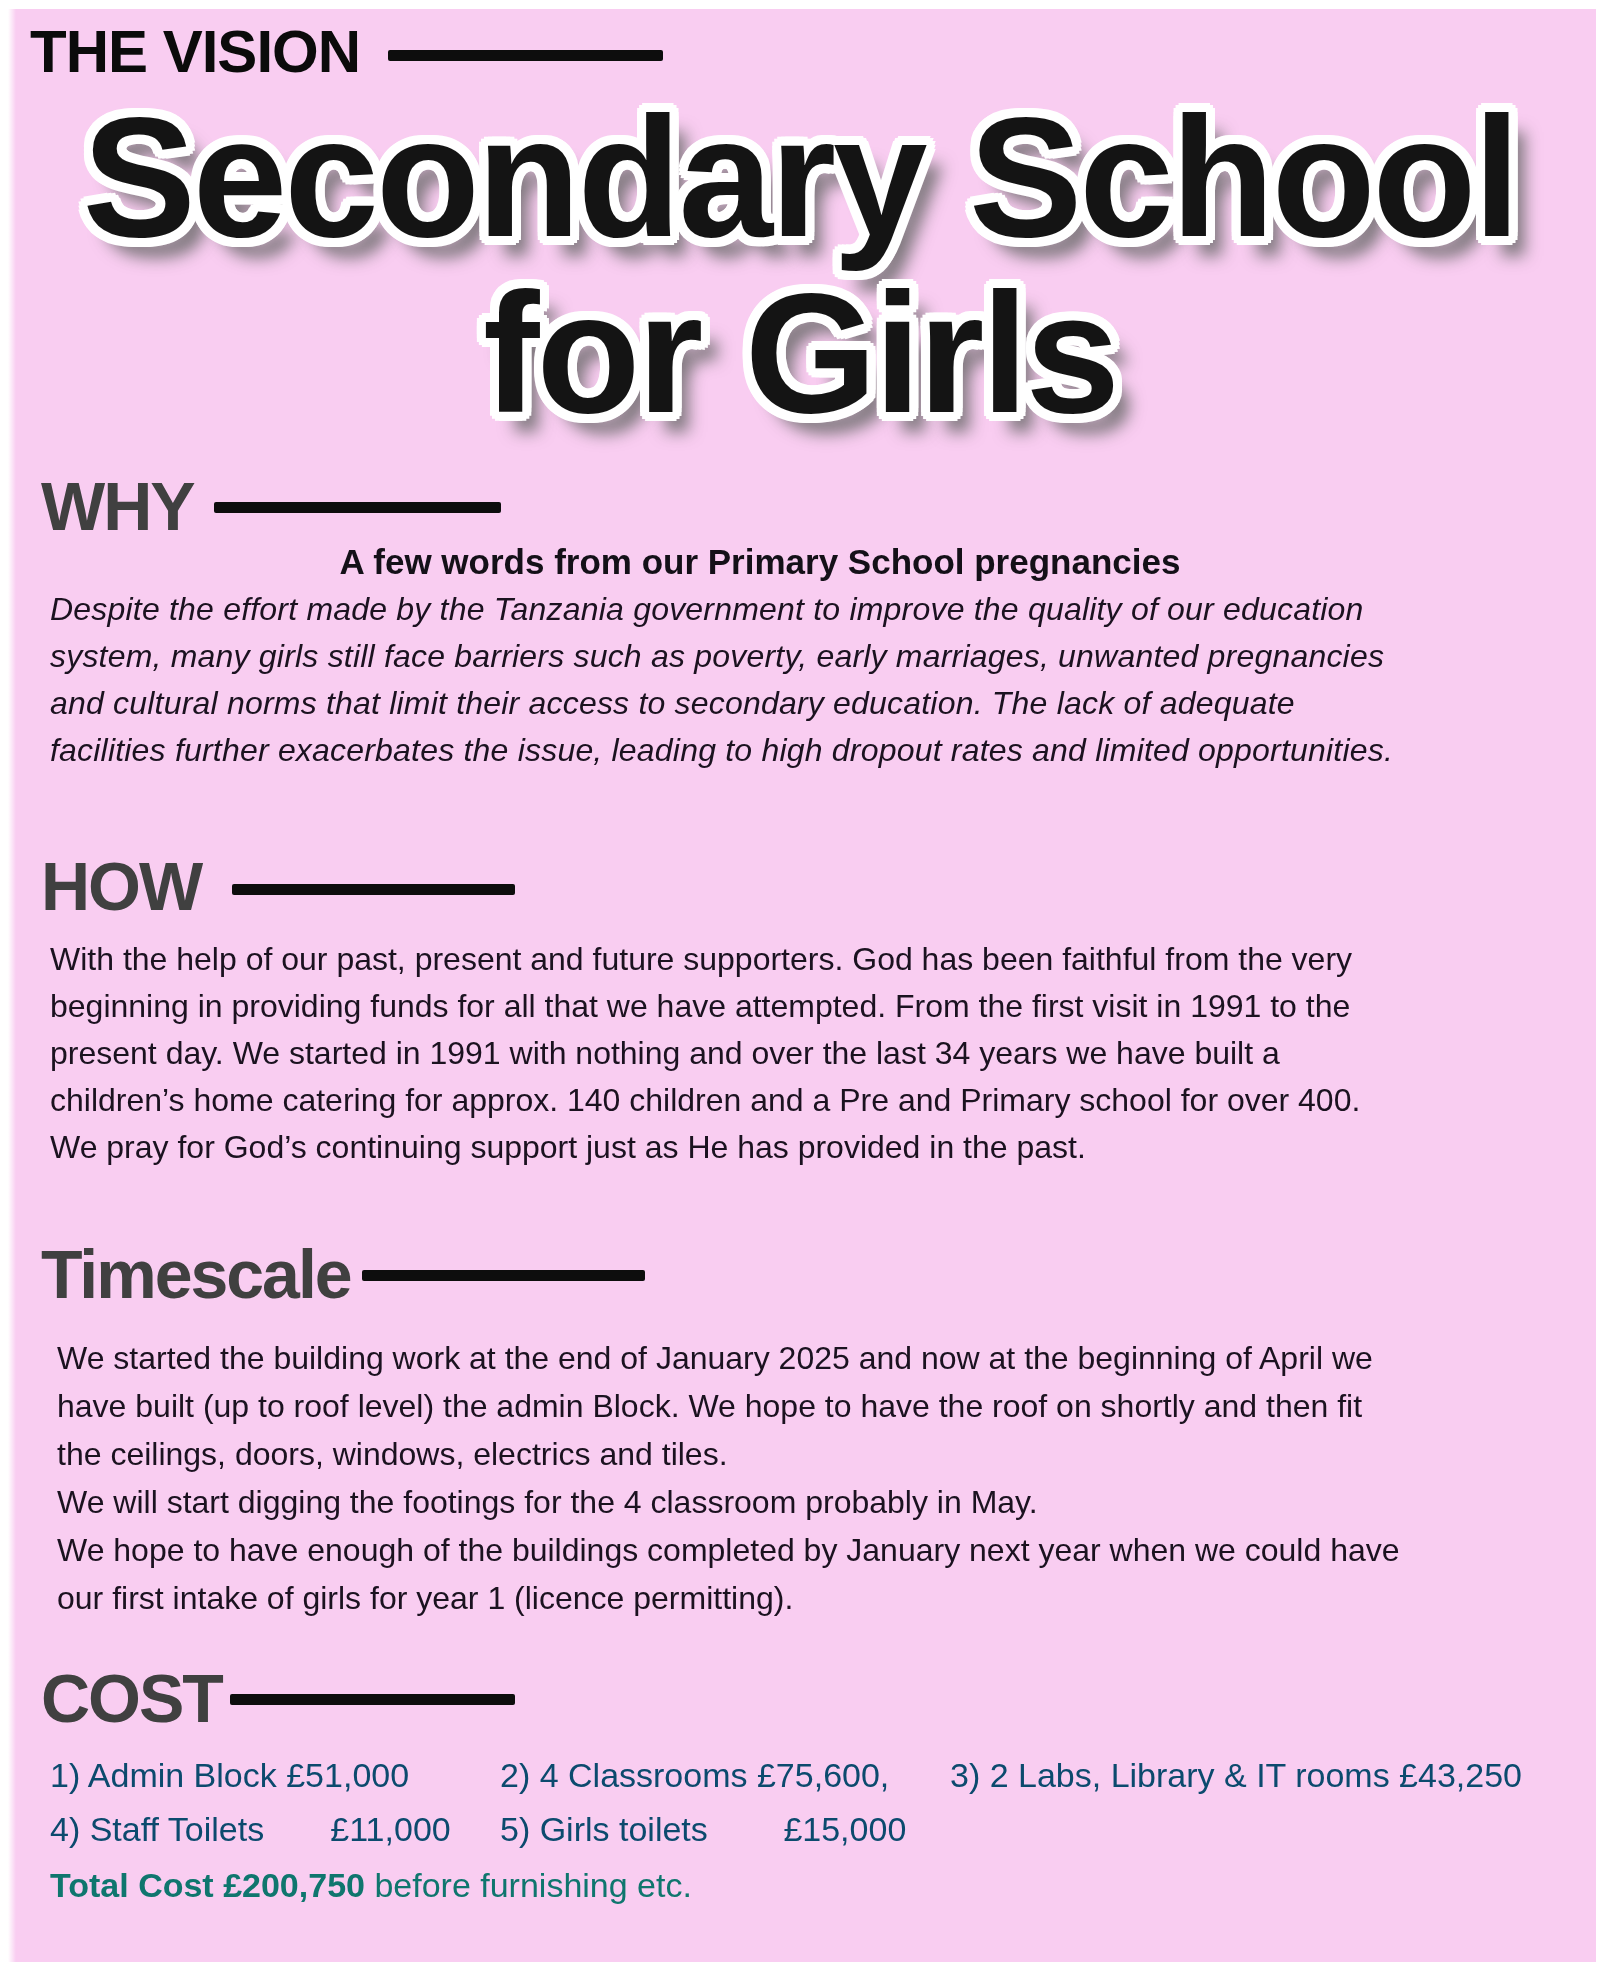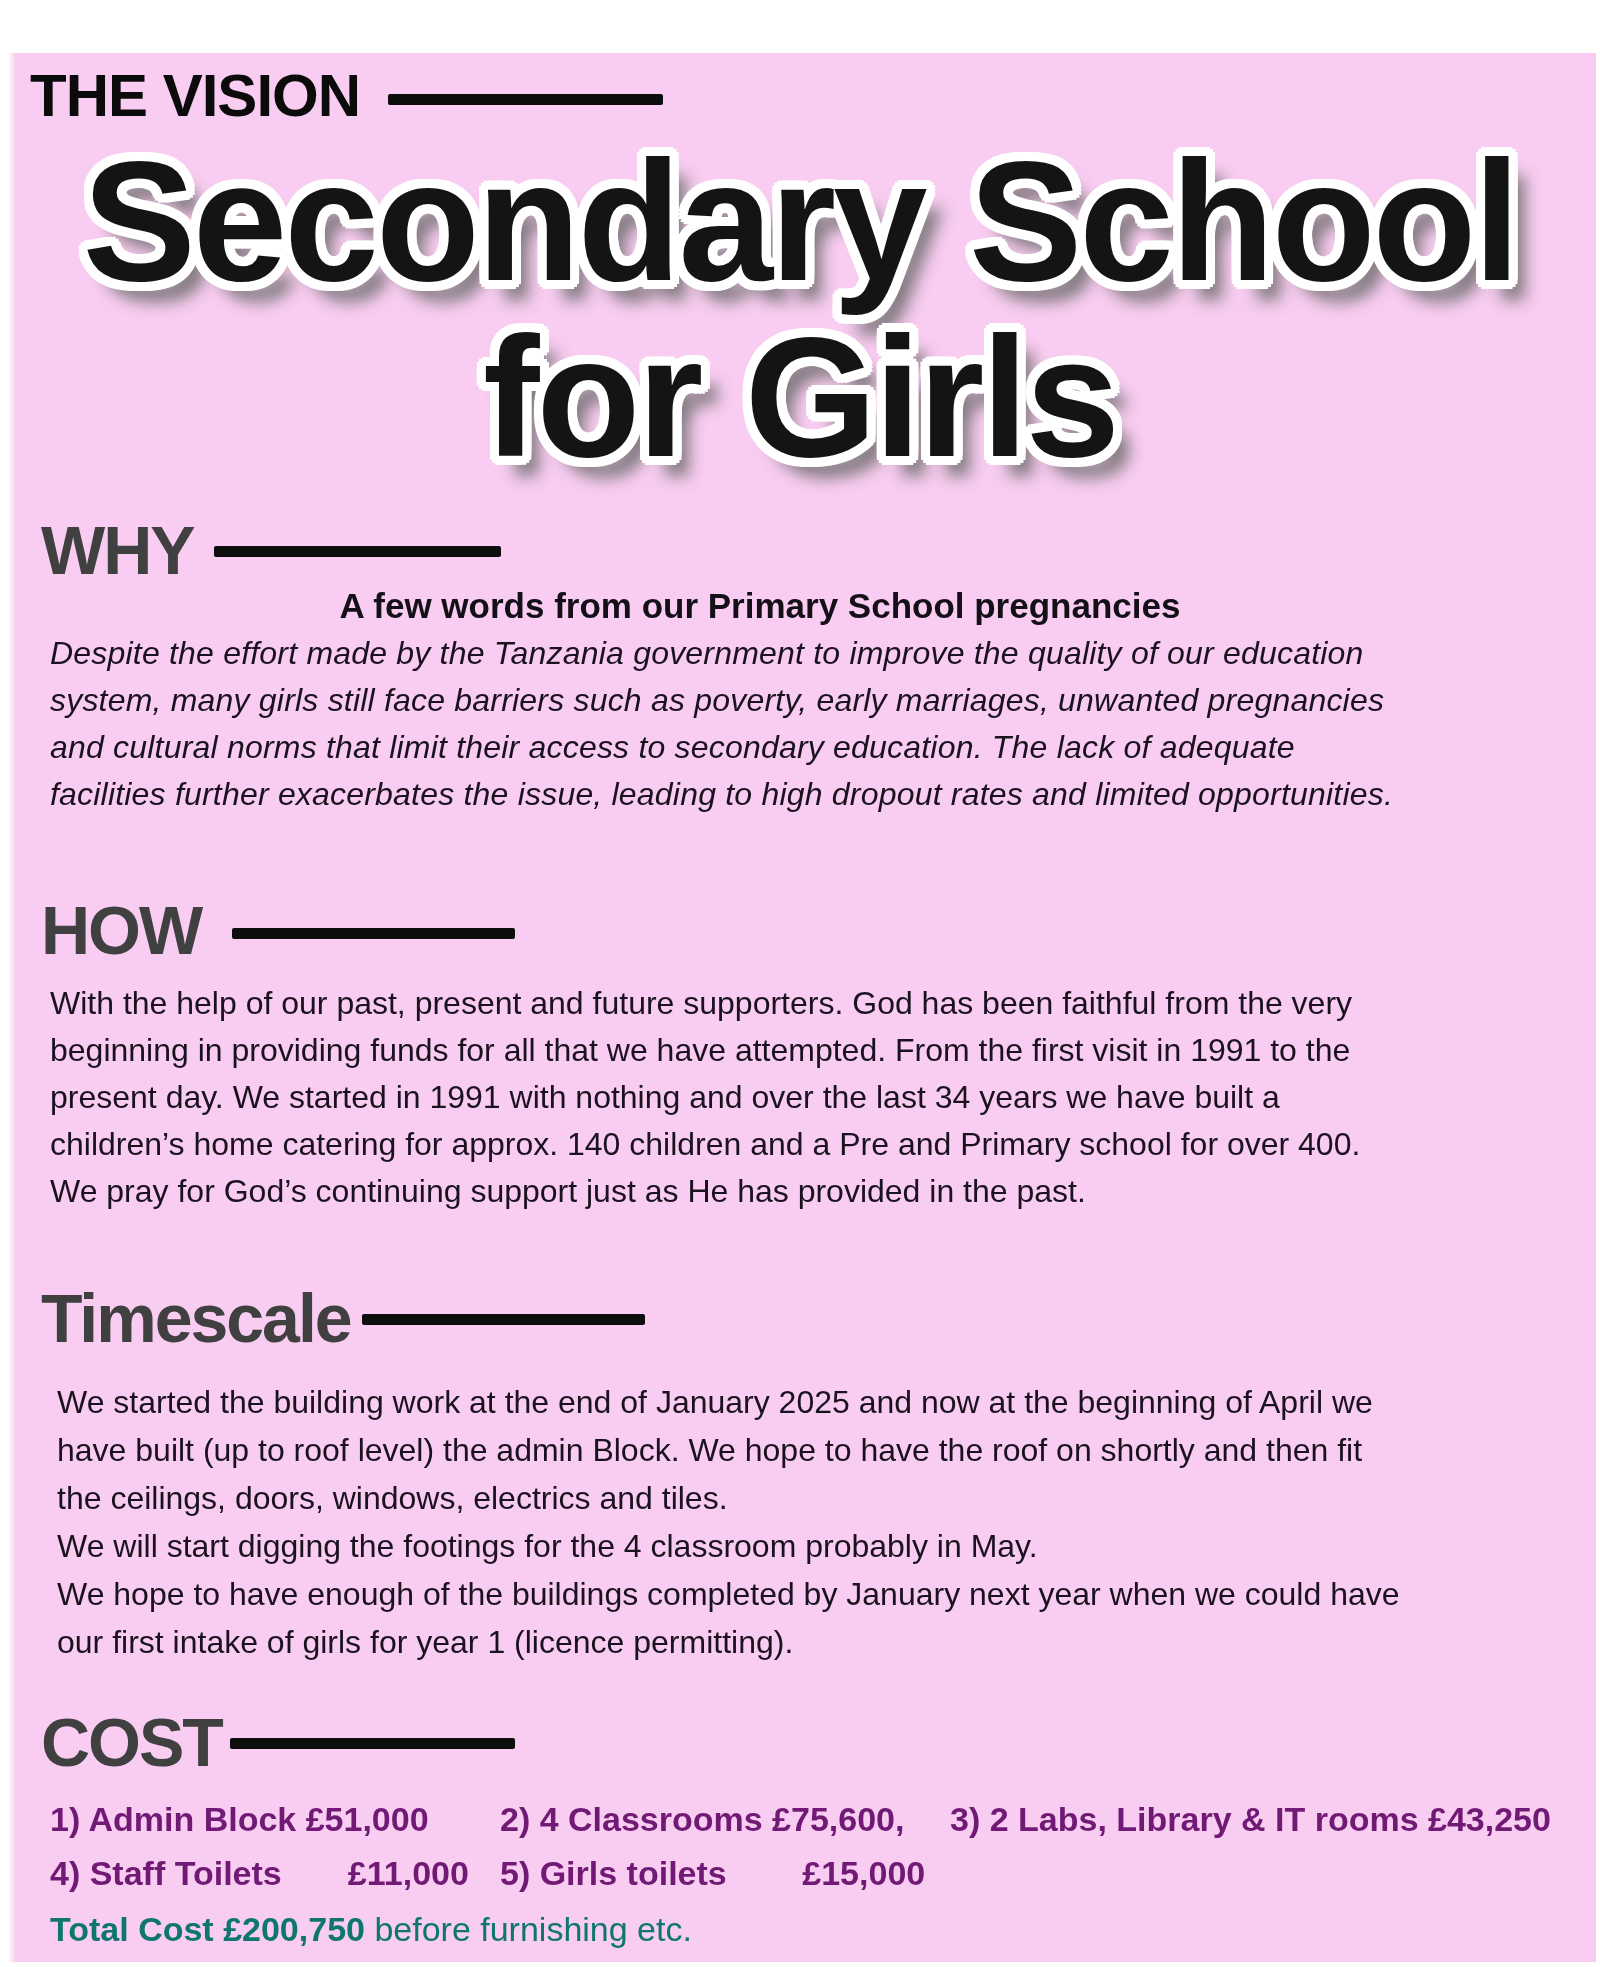--- a/index.html
+++ b/index.html
@@ -7,21 +7,20 @@
     position:relative;
     width:1600px; height:1967px;
     background:#ffffff;
     font-family:"Liberation Sans", sans-serif;
     overflow:hidden;
     color:#161018;
   }
   .page {
     position:absolute; inset:0;
     background:#f9cdf1;
-    margin-top:44px;
   }
   
   .edge-top    { position:absolute; left:0; top:0; right:0; height:9px; background:#ffffff; }
   .edge-left   { position:absolute; left:0; top:0; bottom:0; width:16px;
                  background:linear-gradient(90deg,#ffffff 50%, rgba(255,255,255,0) 100%); }
   .edge-right  { position:absolute; right:0; top:0; bottom:0; width:4px; background:#ffffff; }
   .edge-bottom { position:absolute; left:0; right:0; bottom:0; height:5px; background:#ffffff; }
 
   .abs { position:absolute; }
 
@@ -70,23 +69,22 @@
 
   .body-text {
     font-size:32px; line-height:47px; color:#1b1220;
     white-space:pre-line;
   }
   .why-body { left:50px; top:586px; font-style:italic; letter-spacing:0.2px; }
   .how-body { left:50px; top:936px; }
   .timescale-body { left:57px; top:1334px; line-height:48px; }
 
   .cost-item {
-    font-size:34px; line-height:1; color:#701a75;
+    font-size:34px; line-height:1; color:#0c4a6e;
     white-space:pre;
-    font-weight:bold;
   }
   .ci-1 { left:50px;  top:1758px; }
   .ci-2 { left:500px; top:1758px; }
   .ci-3 { left:950px; top:1758px; }
   .ci-4 { left:50px;  top:1812px; }
   .ci-5 { left:500px; top:1812px; }
   .ci-6 { left:950px; top:1812px; }
 
   .cost-total {
     left:50px; top:1868px;

